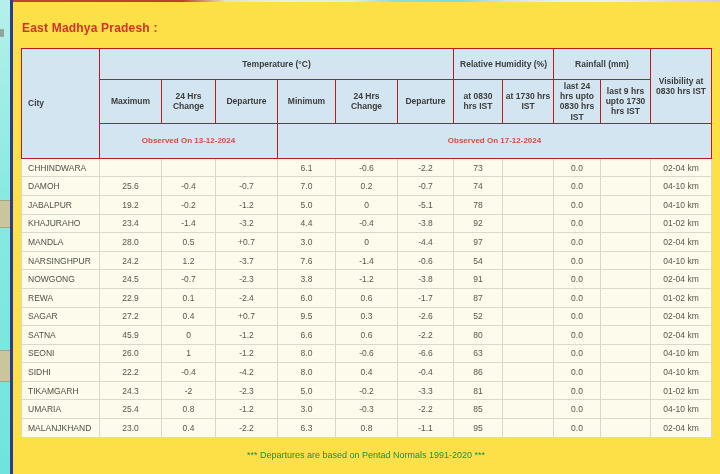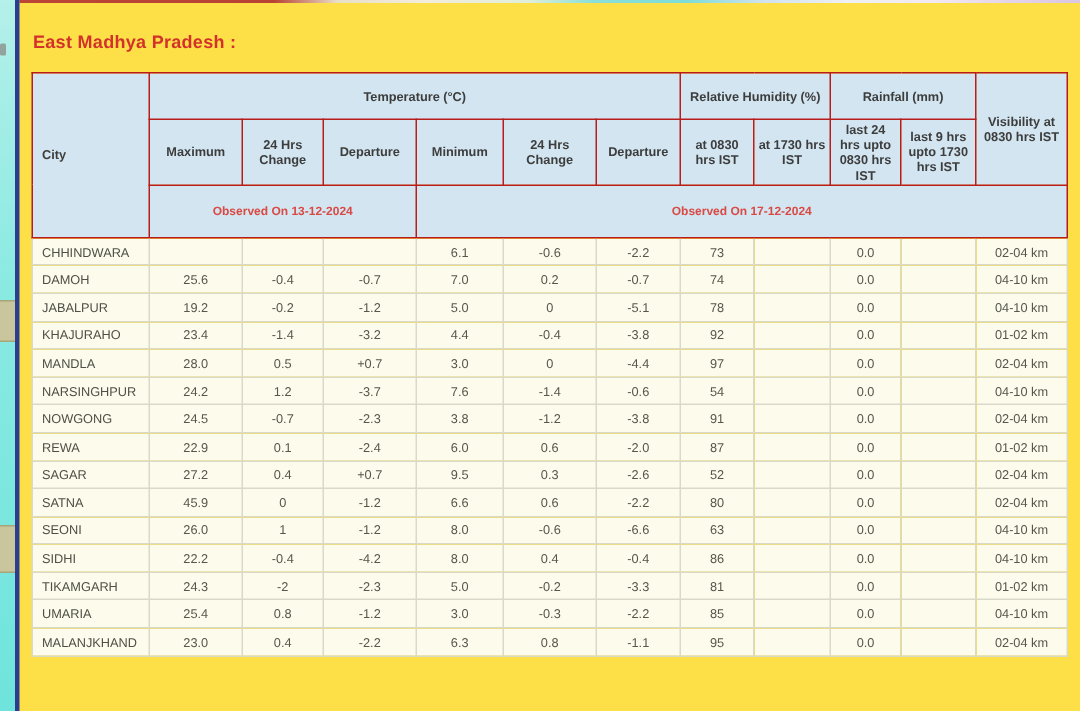--- a/index.html
+++ b/index.html
@@ -214,21 +214,21 @@
           <td></td>
           <td>02-04 km</td>
         </tr>
         <tr>
           <td class="city">REWA</td>
           <td>22.9</td>
           <td>0.1</td>
           <td>-2.4</td>
           <td>6.0</td>
           <td>0.6</td>
-          <td>-2.0</td>
+          <td>-1.7</td>
           <td>87</td>
           <td></td>
           <td>0.0</td>
           <td></td>
           <td>01-02 km</td>
         </tr>
         <tr>
           <td class="city">SAGAR</td>
           <td>27.2</td>
           <td>0.4</td>
@@ -322,13 +322,14 @@
           <td>-1.1</td>
           <td>95</td>
           <td></td>
           <td>0.0</td>
           <td></td>
           <td>02-04 km</td>
         </tr>
       </tbody>
   </table>
 
+  <div class="footer">*** Departures are based on Pentad Normals 1991-2020 ***</div>
 </div>
 
 </body></html>

